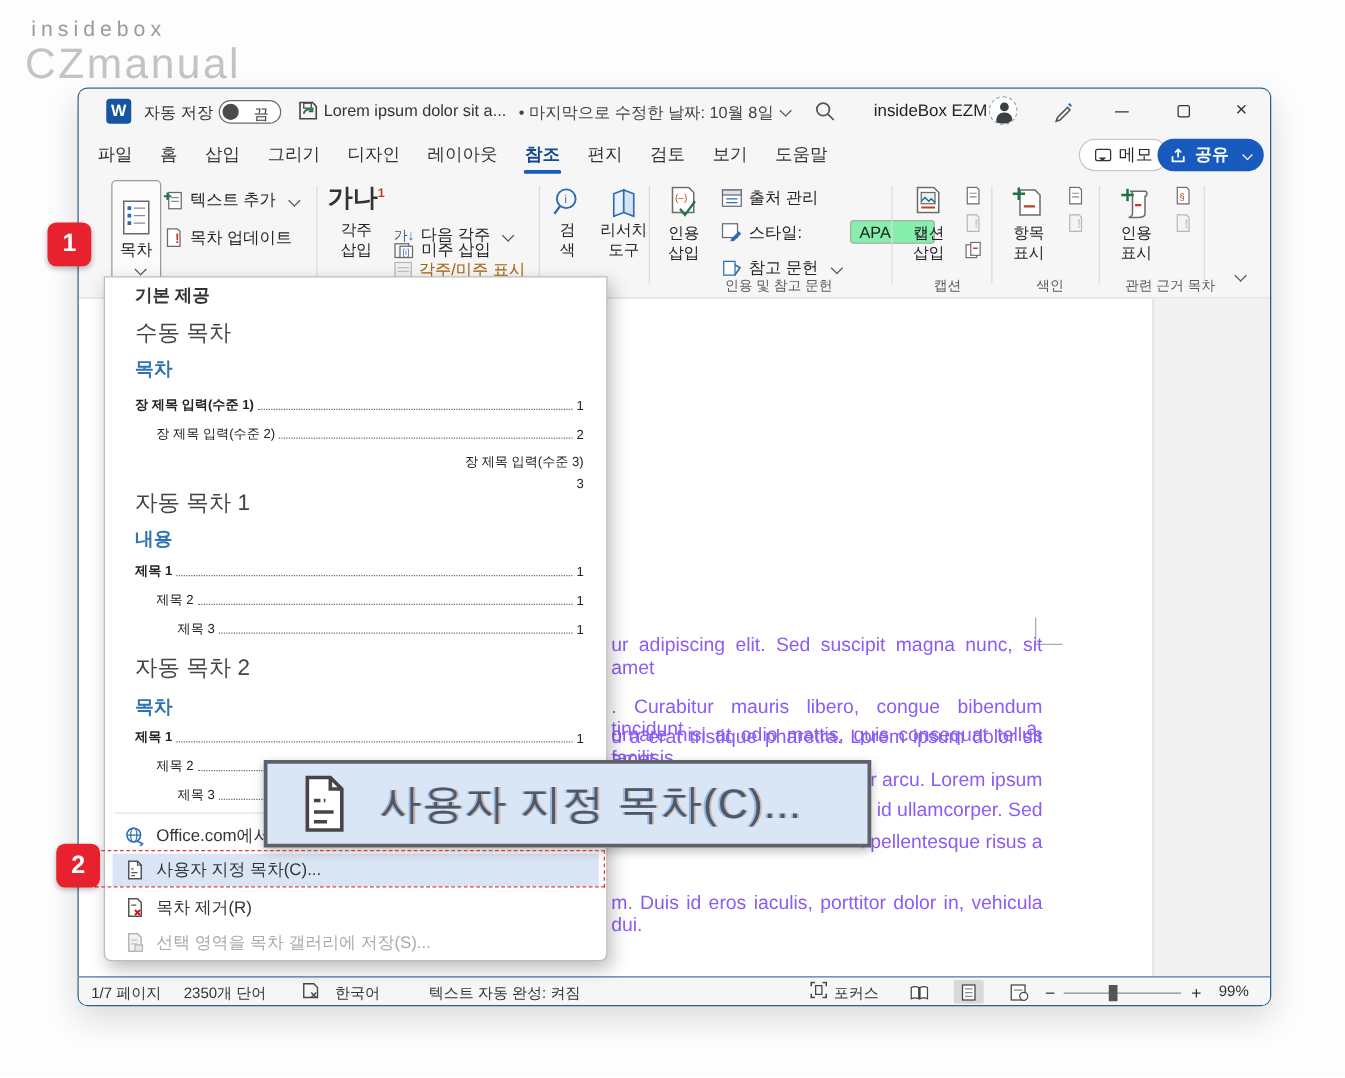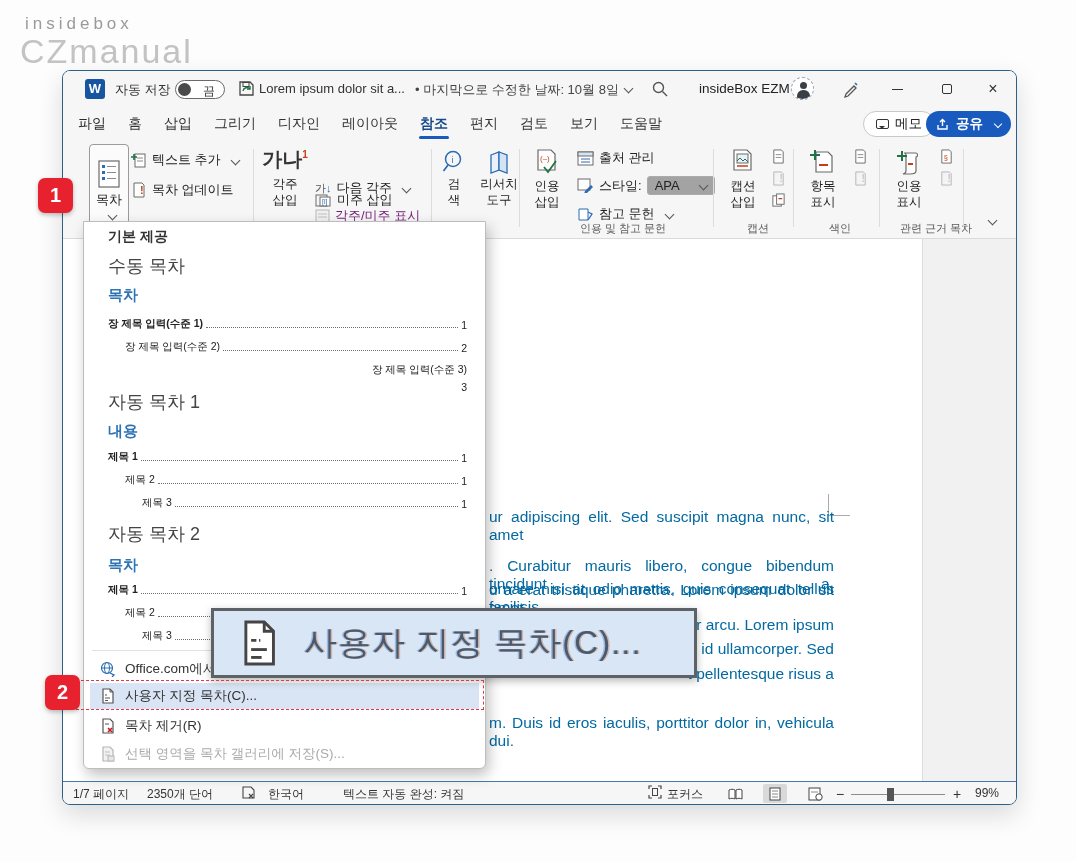--- a/index.html
+++ b/index.html
@@ -54,38 +54,38 @@
                display:flex; align-items:center; gap:6px; font-size:13.5px; color:#fff; font-weight:bold; }
   .share-btn .chev { border-color:#fff; width:6px; height:6px; }
   .memo-icon-shape { width:13px; height:10px; border:1.4px solid #333; border-radius:2px; position:relative; }
   .memo-icon-shape::after { content:""; position:absolute; left:2px; bottom:-4px; border:3px solid transparent; border-top-color:#333; }
 
   
   .ribbon { position:absolute; left:0; top:70px; width:100%; height:98px; background:#f6f6f6; border-bottom:1px solid #dadada; }
   .rb-big { position:absolute; display:flex; flex-direction:column; align-items:center; gap:2px; font-size:12.5px; color:#222;
             text-align:center; white-space:pre-line; line-height:1.25; }
   .rb-row { position:absolute; display:flex; align-items:center; gap:5px; font-size:13px; color:#222; white-space:nowrap; }
-  .rb-row.disabled { color:#701a75;text-align:center; }
+  .rb-row.disabled { color:#a16207;text-align:center; }
   .divider { position:absolute; top:8px; height:78px; width:1px; background:#dcdcdc; }
   .grp-label { position:absolute; top:80px; font-size:11px; color:#5a5a5a; text-align:center; white-space:nowrap; }
   .toc-btn { position:absolute; left:26px; top:3px; width:40px; height:90px; background:#fbfbfb; border:1px solid #9b9b9b;
              border-radius:4px; display:flex; flex-direction:column; align-items:center; justify-content:center; gap:3px;
              font-size:13px; color:#222; }
   .hangul-big { font-size:20px; color:#333; font-weight:bold; line-height:1; }
   .sup-red { color:#c43e1c; font-size:10px; vertical-align:super; }
-  .apa-select { display:flex; align-items:center; gap:14px; border:1px solid #ababab; border-radius:3px; background:#a3a3a3;
-                padding:1px 7px; font-size:13px; color:#222; }
+  .apa-select { display:flex; align-items:center; gap:14px; border:1px solid #ababab; border-radius:3px; background:#86efac;
+                padding:1px 7px; font-size:13px; color:#222;margin-left:33px; }
   .mini-col { position:absolute; display:flex; flex-direction:column; gap:7px; align-items:center; }
   .collapse-chev { position:absolute; left:920px; top:76px; }
 
   
   .docarea { position:absolute; left:0; top:168px; width:100%; height:544px; background:#fff; overflow:hidden; }
   .doc-gray { position:absolute; left:859px; top:0; width:94px; height:100%; background:#f1f1f1; border-left:1px solid #dcdcdc; }
   .corner-mark { position:absolute; left:765px; top:255px; width:22px; height:22px; border-left:1px solid #ababab; border-bottom:1px solid #ababab; }
-  .doc-line { position:absolute; width:345px; left:426px; font-size:15.5px; color:#0369a1; text-align:justify; text-align-last:justify; height:24.5px; }
+  .doc-line { position:absolute; width:345px; left:426px; font-size:15.5px; color:#8b5cf6; text-align:justify; text-align-last:justify; height:24.5px; }
   .doc-line.rt { text-align:right; text-align-last:right; }
 
   
   .dropdown { position:absolute; left:20px; top:150px; width:403px; height:548px; background:#fff; border:1px solid #bdbdbd;
               border-radius:0 0 6px 6px; box-shadow:3px 6px 14px rgba(0,0,0,.25); z-index:5; }
   .dd-header { position:absolute; left:24px; top:6px; font-size:14px; font-weight:bold; color:#333; }
   .dd-label { position:absolute; left:24px; font-size:18px; color:#444; }
   .gal-title { position:absolute; left:24px; font-size:15px; font-weight:bold; color:#2e74b5; }
   .trow { position:absolute; left:24px; right:18px; display:flex; align-items:flex-end; font-size:10.5px; color:#222; }
   .trow .tfill { flex:1; border-bottom:1.3px dotted #6f6f6f; margin:0 3px 3px; }

